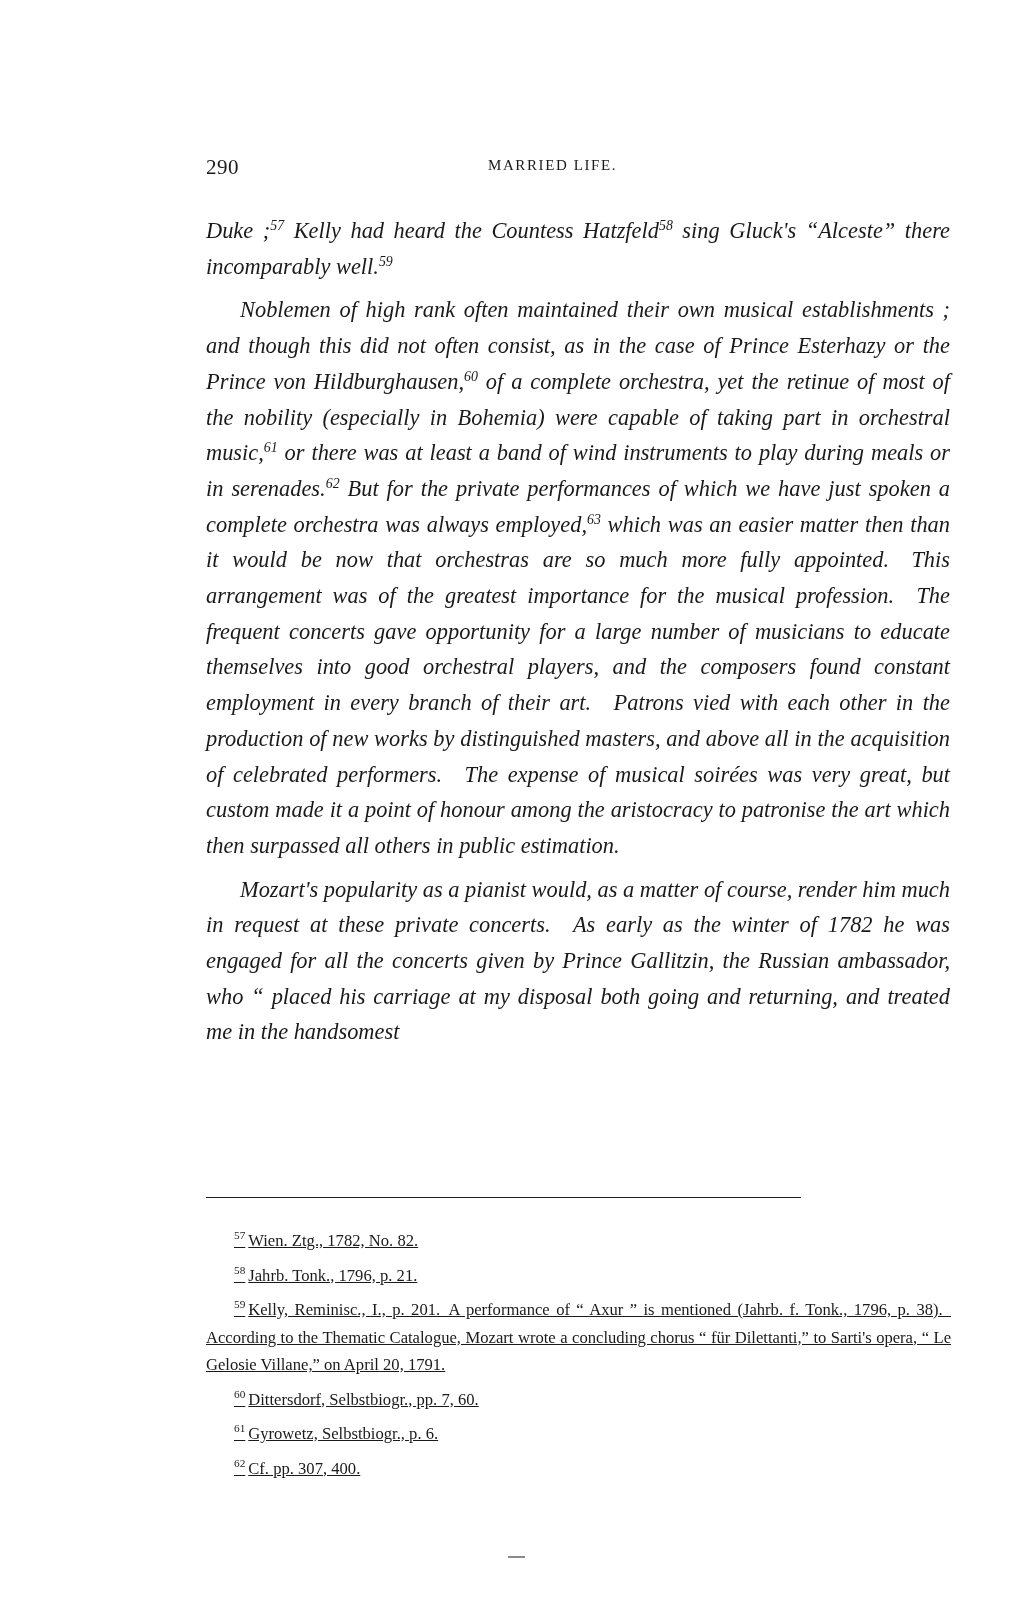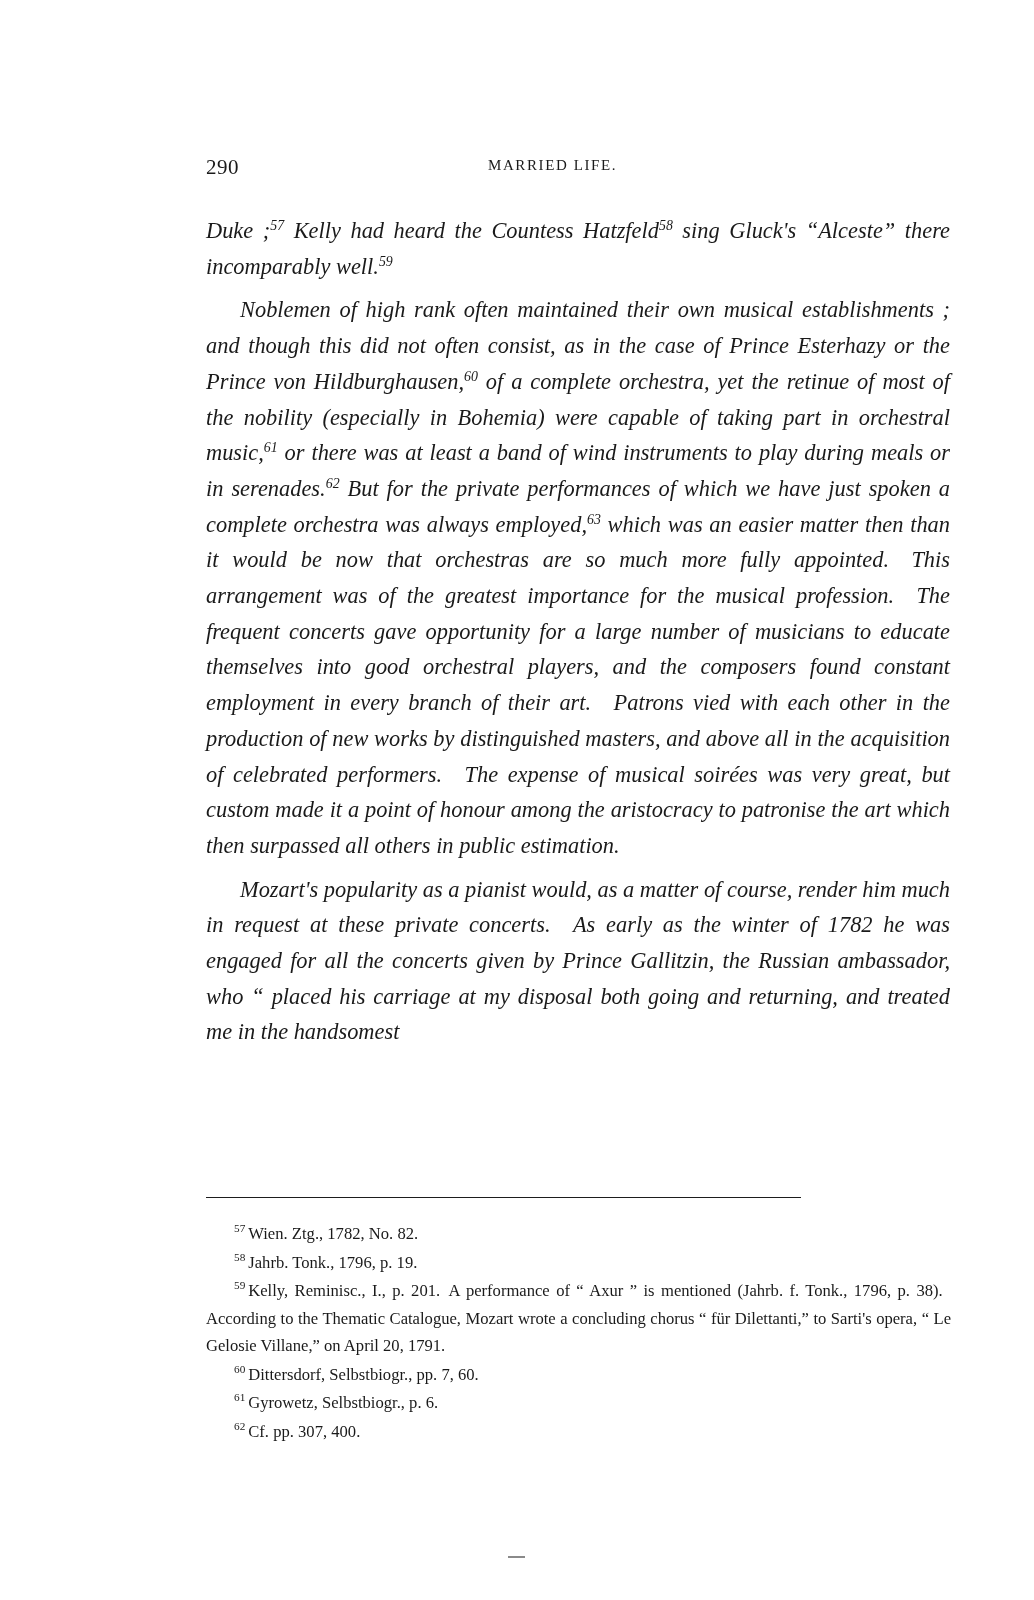--- a/index.html
+++ b/index.html
@@ -77,22 +77,23 @@
   }
   .footnotes {
     position: absolute;
     left: 206px;
     top: 1220px;
     width: 745px;
     font-size: 16.6px;
     line-height: 27.5px;
   }
   .footnotes p {
-    margin: 0 0 1px 0;
+    margin: 7px 0 1px 0;
     text-align: justify;
+    text-decoration: underline;
   }
   .footnotes p.fn-indent {
     text-indent: 28px;
   }
   .footnotes sup {
     font-size: 0.68em;
   }
   .fn-marker {
     margin-right: 3px;
   }
@@ -118,21 +119,21 @@
   <div class="body-text" id="body-text">
       <p class="para"><span>Duke ;</span><sup>57</sup><span> Kelly had heard the Countess Hatzfeld</span><sup>58</sup><span> sing Gluck's “Alceste” there incomparably well.</span><sup>59</sup></p>
       <p class="para indent"><span>Noblemen of high rank often maintained their own musical establishments ; and though this did not often consist, as in the case of Prince Esterhazy or the Prince von Hildburghausen,</span><sup>60</sup><span> of a complete orchestra, yet the retinue of most of the nobility (especially in Bohemia) were capable of taking part in orchestral music,</span><sup>61</sup><span> or there was at least a band of wind instruments to play during meals or in serenades.</span><sup>62</sup><span> But for the private performances of which we have just spoken a complete orchestra was always employed,</span><sup>63</sup><span> which was an easier matter then than it would be now that orchestras are so much more fully appointed. This arrangement was of the greatest importance for the musical profession. The frequent concerts gave opportunity for a large number of musicians to educate themselves into good orchestral players, and the composers found constant employment in every branch of their art. Patrons vied with each other in the production of new works by distinguished masters, and above all in the acquisition of celebrated performers. The expense of musical soirées was very great, but custom made it a point of honour among the aristocracy to patronise the art which then surpassed all others in public estimation.</span></p>
       <p class="para indent"><span>Mozart's popularity as a pianist would, as a matter of course, render him much in request at these private concerts. As early as the winter of 1782 he was engaged for all the concerts given by Prince Gallitzin, the Russian ambassador, who “ placed his carriage at my disposal both going and returning, and treated me in the handsomest</span></p>
     </div>
 
   <div class="rule"></div>
 
   <div class="footnotes" id="footnotes">
       <p class="fn-indent"><sup class="fn-marker">57</sup><span>Wien. Ztg., 1782, No. 82.</span></p>
-      <p class="fn-indent"><sup class="fn-marker">58</sup><span>Jahrb. Tonk., 1796, p. 19.</span></p>
+      <p class="fn-indent"><sup class="fn-marker">58</sup><span>Jahrb. Tonk., 1796, p. 21.</span></p>
       <p class="fn-indent"><sup class="fn-marker">59</sup><span>Kelly, Reminisc., I., p. 201. A performance of “ Axur ” is mentioned (Jahrb. f. Tonk., 1796, p. 38). According to the Thematic Catalogue, Mozart wrote a concluding chorus “ für Dilettanti,” to Sarti's opera, “ Le Gelosie Villane,” on April 20, 1791.</span></p>
       <p class="fn-indent"><sup class="fn-marker">60</sup><span>Dittersdorf, Selbstbiogr., pp. 7, 60.</span></p>
       <p class="fn-indent"><sup class="fn-marker">61</sup><span>Gyrowetz, Selbstbiogr., p. 6.</span></p>
       <p class="fn-indent"><sup class="fn-marker">62</sup><span>Cf. pp. 307, 400.</span></p>
     </div>
 
   <div class="bottom-mark"></div>
 
 </div>
 

